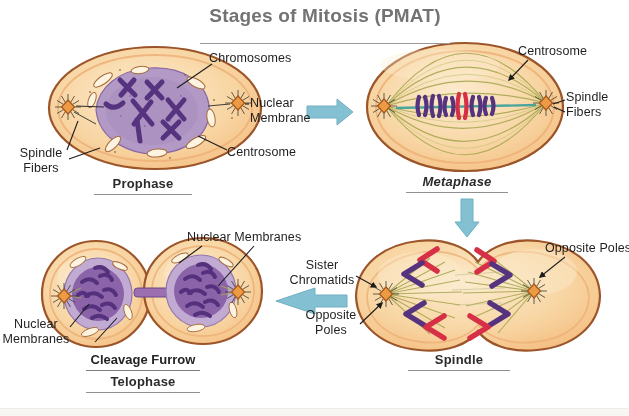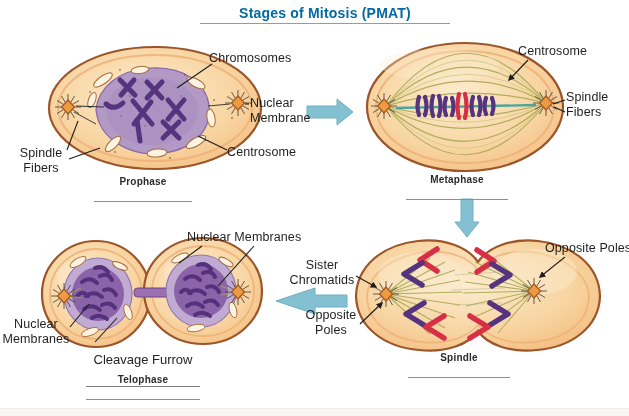--- a/index.html
+++ b/index.html
@@ -8,33 +8,33 @@
     background:#ffffff;font-family:"Liberation Sans",sans-serif;
   }
   #artwork{position:absolute;left:0;top:0;}
   .lbl{
     position:absolute;font-size:12.5px;line-height:14.5px;color:#1f1f1f;
     letter-spacing:.1px;
   }
   .center{text-align:center;}
   .nowrap{white-space:nowrap;}
   .stage{
-    position:absolute;font-size:10px;font-weight:bold;color:#2b2b2b;
-    text-align:center;border-bottom:1.5px solid #8f8f8f;padding-bottom:14px;
+    position:absolute;font-size:13px;font-weight:bold;color:#2b2b2b;
+    text-align:center;border-bottom:1.5px solid #8f8f8f;padding-bottom:3px;
     letter-spacing:.2px;
   }
   .title{
     position:absolute;left:200px;top:5px;width:250px;text-align:center;
-    font-size:14px;font-weight:bold;color:#0369a1;
-    border-bottom:1.5px solid #9a9a9a;padding-bottom:2px;letter-spacing:.2px;
+    font-size:19px;font-weight:bold;color:#737373;
+    border-bottom:1.5px solid #9a9a9a;padding-bottom:16px;letter-spacing:.2px;
   }
   .minor-underline{
     position:absolute;left:86px;top:352px;width:114px;text-align:center;
-    font-size:13px;font-weight:400;color:#242424;
-    border-bottom:1px solid #7c7c7c;padding-bottom:19px;
+    font-size:13px;font-weight:700;color:#242424;
+    border-bottom:1px solid #7c7c7c;padding-bottom:3px;
   }
   .bottom-strip{
     position:absolute;left:0;top:408px;width:629px;height:8px;
     background:#f7f6f3;border-top:1px solid #efede9;
   }
 </style>
 </head>
 <body>
 
 <div id="canvas">
@@ -295,21 +295,21 @@
 <div class="title">Stages of Mitosis (PMAT)</div>
 
 <div class="lbl" style="left:250px;top:96px;width:62px;">Nuclear Membrane</div>
 <div class="lbl nowrap" style="left:209px;top:51px;">Chromosomes</div>
 <div class="lbl nowrap" style="left:227px;top:145px;">Centrosome</div>
 <div class="lbl center" style="left:13px;top:146px;width:56px;">Spindle Fibers</div>
 <div class="stage" style="left:94px;top:176px;width:98px;">Prophase</div>
 
 <div class="lbl nowrap" style="left:518px;top:44px;">Centrosome</div>
 <div class="lbl" style="left:566px;top:90px;width:52px;">Spindle Fibers</div>
-<div class="stage" style="left:406px;top:174px;width:102px;">Metaphase</div>
+<div class="stage" style="left:406px;top:174px;width:102px;font-style:italic;">Metaphase</div>
 
 <div class="lbl center" style="left:289px;top:258px;width:66px;">Sister Chromatids</div>
 <div class="lbl center" style="left:302px;top:308px;width:58px;">Opposite Poles</div>
 <div class="lbl nowrap" style="left:545px;top:241px;">Opposite Poles</div>
 <div class="stage" style="left:408px;top:352px;width:102px;">Spindle</div>
 
 <div class="lbl nowrap" style="left:187px;top:230px;">Nuclear Membranes</div>
 <div class="lbl center" style="left:0px;top:317px;width:72px;">Nuclear Membranes</div>
 <div class="minor-underline">Cleavage Furrow</div>
 <div class="stage" style="left:86px;top:374px;width:114px;">Telophase</div>

